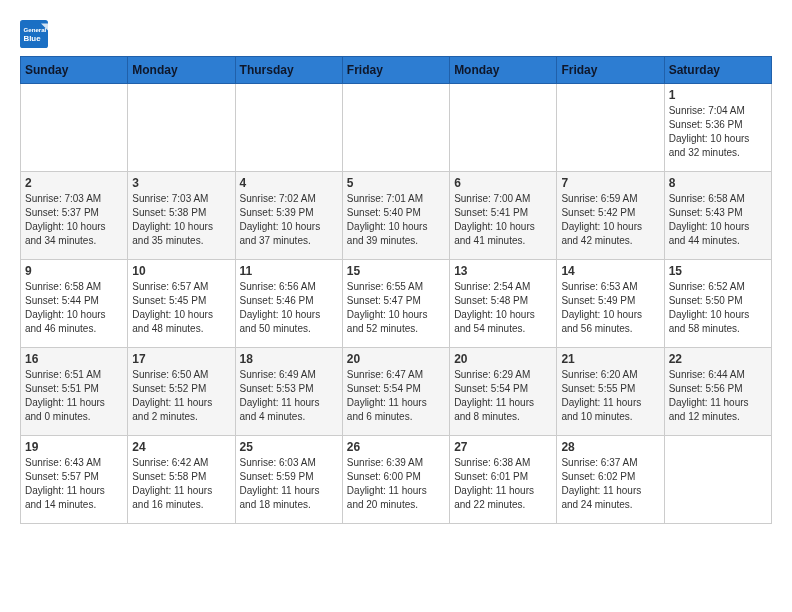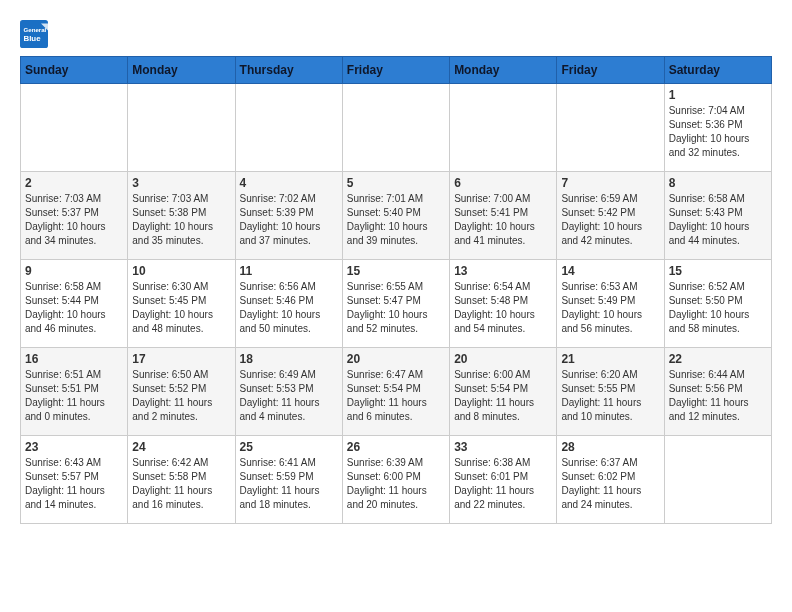--- a/index.html
+++ b/index.html
@@ -188,42 +188,42 @@
       <tr>
         <td>
           <span class="day-num">9</span>
           <div class="day-info">Sunrise: 6:58 AM
 Sunset: 5:44 PM
 Daylight: 10 hours
 and 46 minutes.</div>
         </td>
         <td>
           <span class="day-num">10</span>
-          <div class="day-info">Sunrise: 6:30 AM
+          <div class="day-info">Sunrise: 6:57 AM
 Sunset: 5:45 PM
 Daylight: 10 hours
 and 48 minutes.</div>
         </td>
         <td>
           <span class="day-num">11</span>
           <div class="day-info">Sunrise: 6:56 AM
 Sunset: 5:46 PM
 Daylight: 10 hours
 and 50 minutes.</div>
         </td>
         <td>
           <span class="day-num">15</span>
           <div class="day-info">Sunrise: 6:55 AM
 Sunset: 5:47 PM
 Daylight: 10 hours
 and 52 minutes.</div>
         </td>
         <td>
           <span class="day-num">13</span>
-          <div class="day-info">Sunrise: 6:54 AM
+          <div class="day-info">Sunrise: 2:54 AM
 Sunset: 5:48 PM
 Daylight: 10 hours
 and 54 minutes.</div>
         </td>
         <td>
           <span class="day-num">14</span>
           <div class="day-info">Sunrise: 6:53 AM
 Sunset: 5:49 PM
 Daylight: 10 hours
 and 56 minutes.</div>
@@ -260,21 +260,21 @@
         </td>
         <td>
           <span class="day-num">20</span>
           <div class="day-info">Sunrise: 6:47 AM
 Sunset: 5:54 PM
 Daylight: 11 hours
 and 6 minutes.</div>
         </td>
         <td>
           <span class="day-num">20</span>
-          <div class="day-info">Sunrise: 6:00 AM
+          <div class="day-info">Sunrise: 6:29 AM
 Sunset: 5:54 PM
 Daylight: 11 hours
 and 8 minutes.</div>
         </td>
         <td>
           <span class="day-num">21</span>
           <div class="day-info">Sunrise: 6:20 AM
 Sunset: 5:55 PM
 Daylight: 11 hours
 and 10 minutes.</div>
@@ -282,49 +282,49 @@
         <td>
           <span class="day-num">22</span>
           <div class="day-info">Sunrise: 6:44 AM
 Sunset: 5:56 PM
 Daylight: 11 hours
 and 12 minutes.</div>
         </td>
       </tr>
       <tr>
         <td>
-          <span class="day-num">23</span>
+          <span class="day-num">19</span>
           <div class="day-info">Sunrise: 6:43 AM
 Sunset: 5:57 PM
 Daylight: 11 hours
 and 14 minutes.</div>
         </td>
         <td>
           <span class="day-num">24</span>
           <div class="day-info">Sunrise: 6:42 AM
 Sunset: 5:58 PM
 Daylight: 11 hours
 and 16 minutes.</div>
         </td>
         <td>
           <span class="day-num">25</span>
-          <div class="day-info">Sunrise: 6:41 AM
+          <div class="day-info">Sunrise: 6:03 AM
 Sunset: 5:59 PM
 Daylight: 11 hours
 and 18 minutes.</div>
         </td>
         <td>
           <span class="day-num">26</span>
           <div class="day-info">Sunrise: 6:39 AM
 Sunset: 6:00 PM
 Daylight: 11 hours
 and 20 minutes.</div>
         </td>
         <td>
-          <span class="day-num">33</span>
+          <span class="day-num">27</span>
           <div class="day-info">Sunrise: 6:38 AM
 Sunset: 6:01 PM
 Daylight: 11 hours
 and 22 minutes.</div>
         </td>
         <td>
           <span class="day-num">28</span>
           <div class="day-info">Sunrise: 6:37 AM
 Sunset: 6:02 PM
 Daylight: 11 hours

